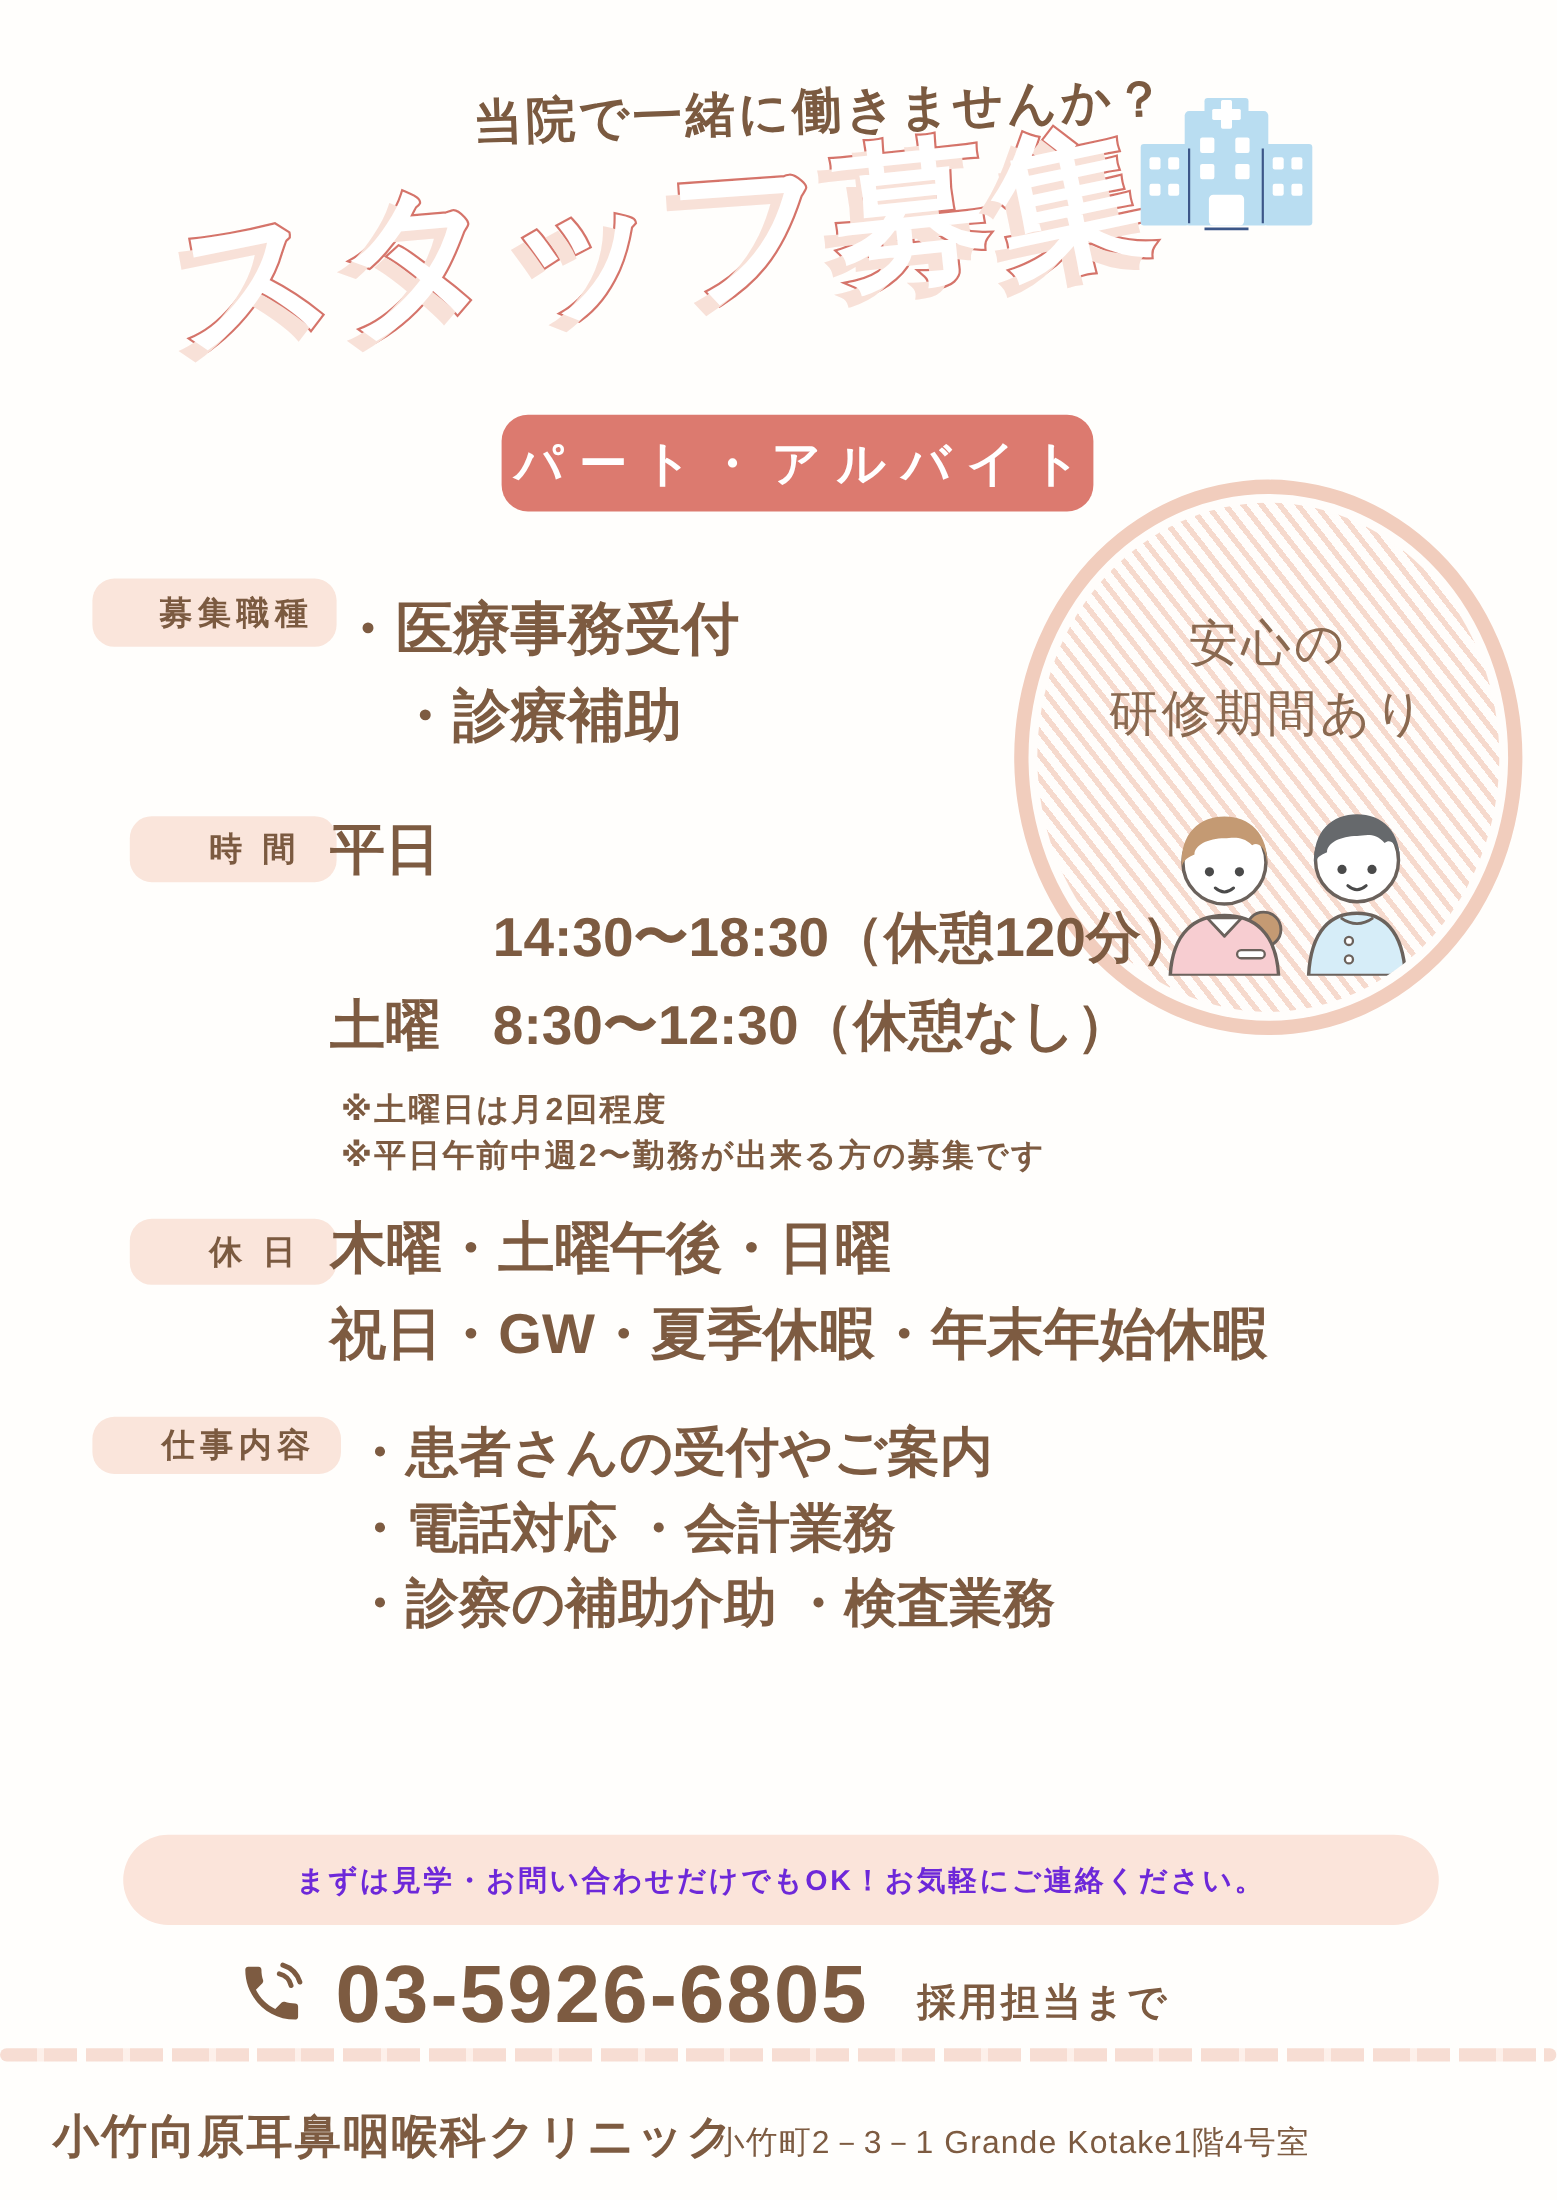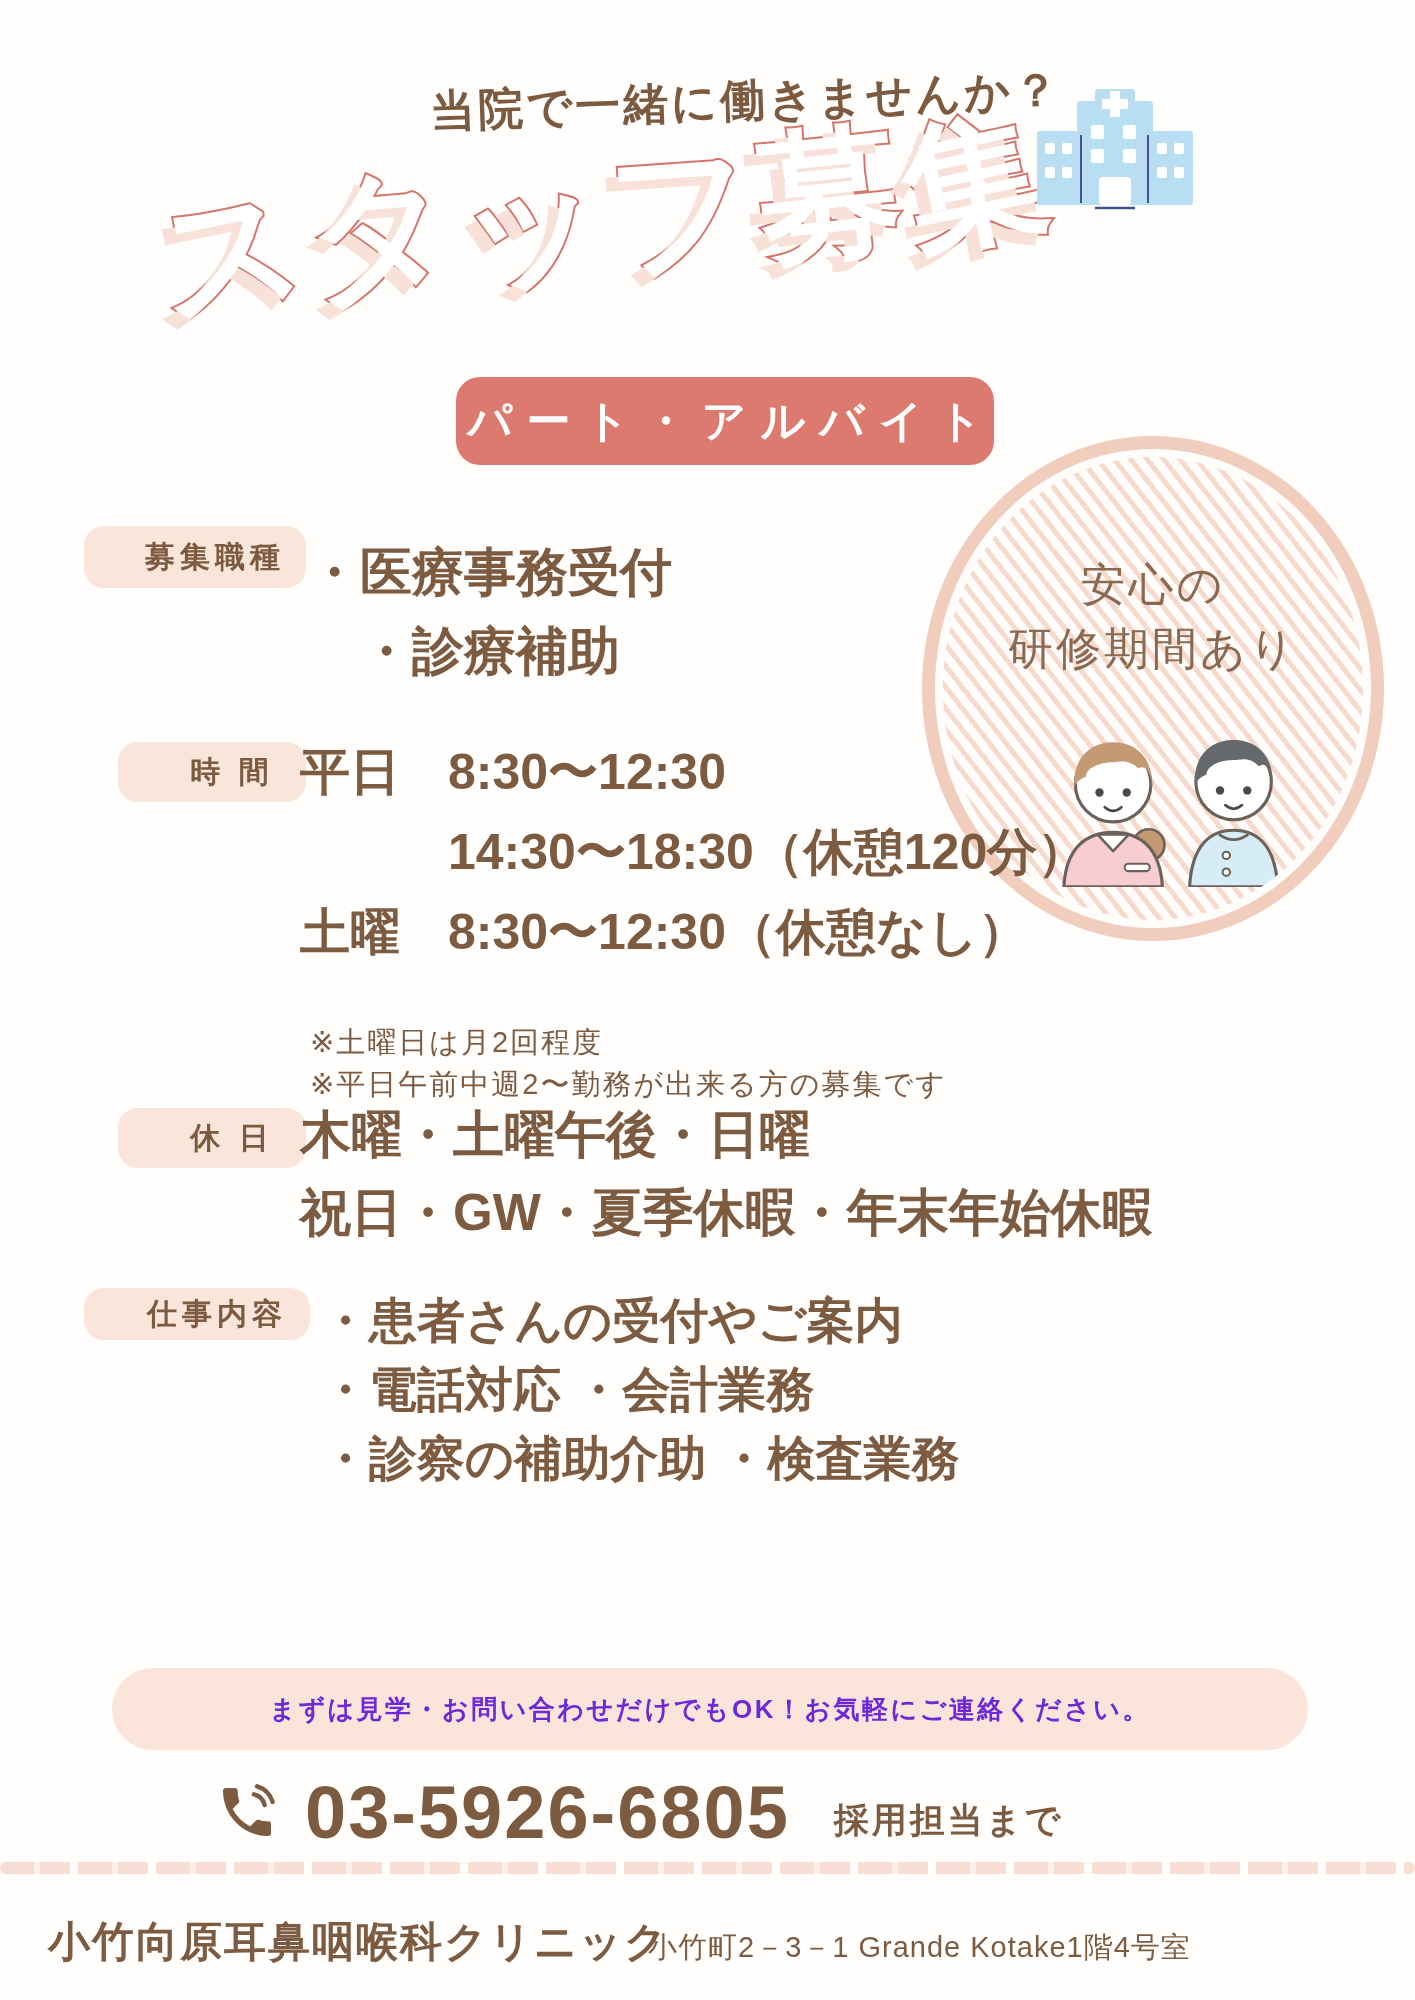--- a/index.html
+++ b/index.html
@@ -56,22 +56,22 @@
   .pill-holidays{left:118px;top:1108px;width:148px;height:60px;}
   .pill-duties{left:84px;top:1288px;width:186px;height:52px;}
   
   .bold-list{position:absolute;font-weight:800;color:#7d5b41;white-space:nowrap;}
   .positions-list{left:308px;top:533px;font-size:52px;line-height:79px;text-align:center;}
   .hours-grid{position:absolute;left:300px;top:732px;font-size:50px;font-weight:800;color:#7d5b41;}
   .hours-row{display:flex;height:80px;align-items:center;white-space:nowrap;}
   .hours-day{width:148px;}
   .hours-notes{
     position:absolute;left:310px;top:988px;
-    font-size:29px;font-weight:400;letter-spacing:2px;line-height:42px;
-    color:#7d5b41;white-space:nowrap;margin-top:33px;
+    font-size:29px;font-weight:700;letter-spacing:2px;line-height:42px;
+    color:#7d5b41;white-space:nowrap;
   }
   .holidays-list{left:300px;top:1096px;font-size:51px;line-height:78px;}
   .duties-list{left:308px;top:1286px;font-size:48px;line-height:69px;margin-left:13px;}
   
   .training-circle{
     position:absolute;left:922px;top:436px;width:462px;height:505px;
     border:13px solid #f1cdbd;border-radius:50%;box-sizing:border-box;
     background:#fffdfb;
   }
   .training-inner{
@@ -191,21 +191,20 @@
 <div class="pill pill-positions">募集職種</div>
 <div class="bold-list positions-list">
   <div>・医療事務受付</div>
   <div>・診療補助</div>
 </div>
 
 <div class="pill pill-hours">時 間</div>
 <div class="hours-grid">
   <div class="hours-row">
     <span class="hours-day">平日</span>
-    <span class="hours-time">8:30〜12:30</span>
   </div>
   <div class="hours-row">
     <span class="hours-day"></span>
     <span class="hours-time">14:30〜18:30（休憩120分）</span>
   </div>
   <div class="hours-row">
     <span class="hours-day">土曜</span>
     <span class="hours-time">8:30〜12:30（休憩なし）</span>
   </div>
 </div>

